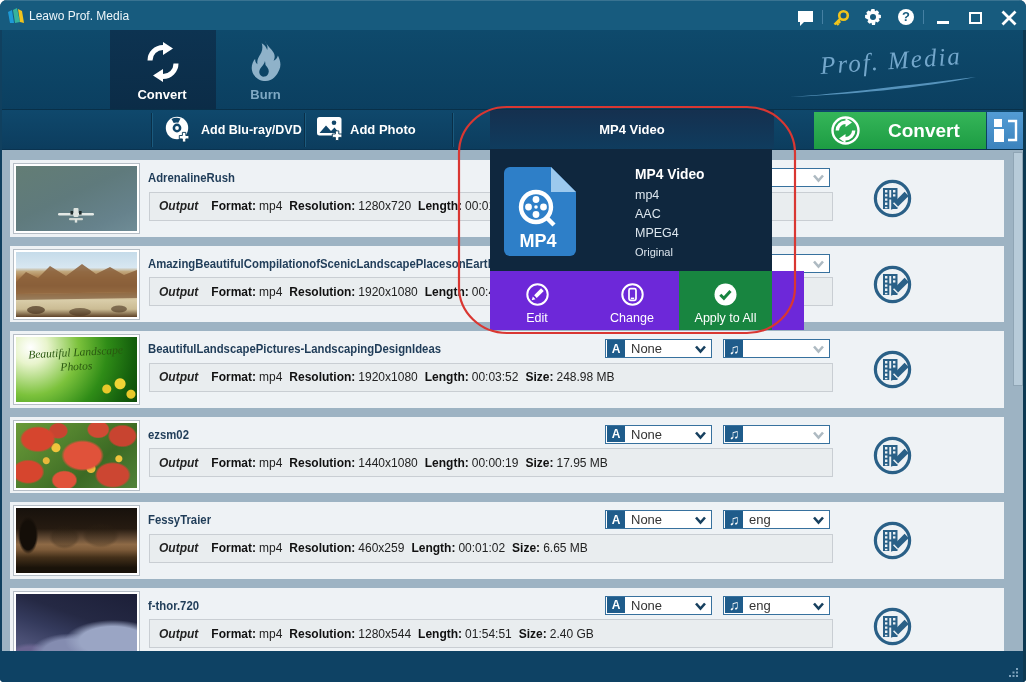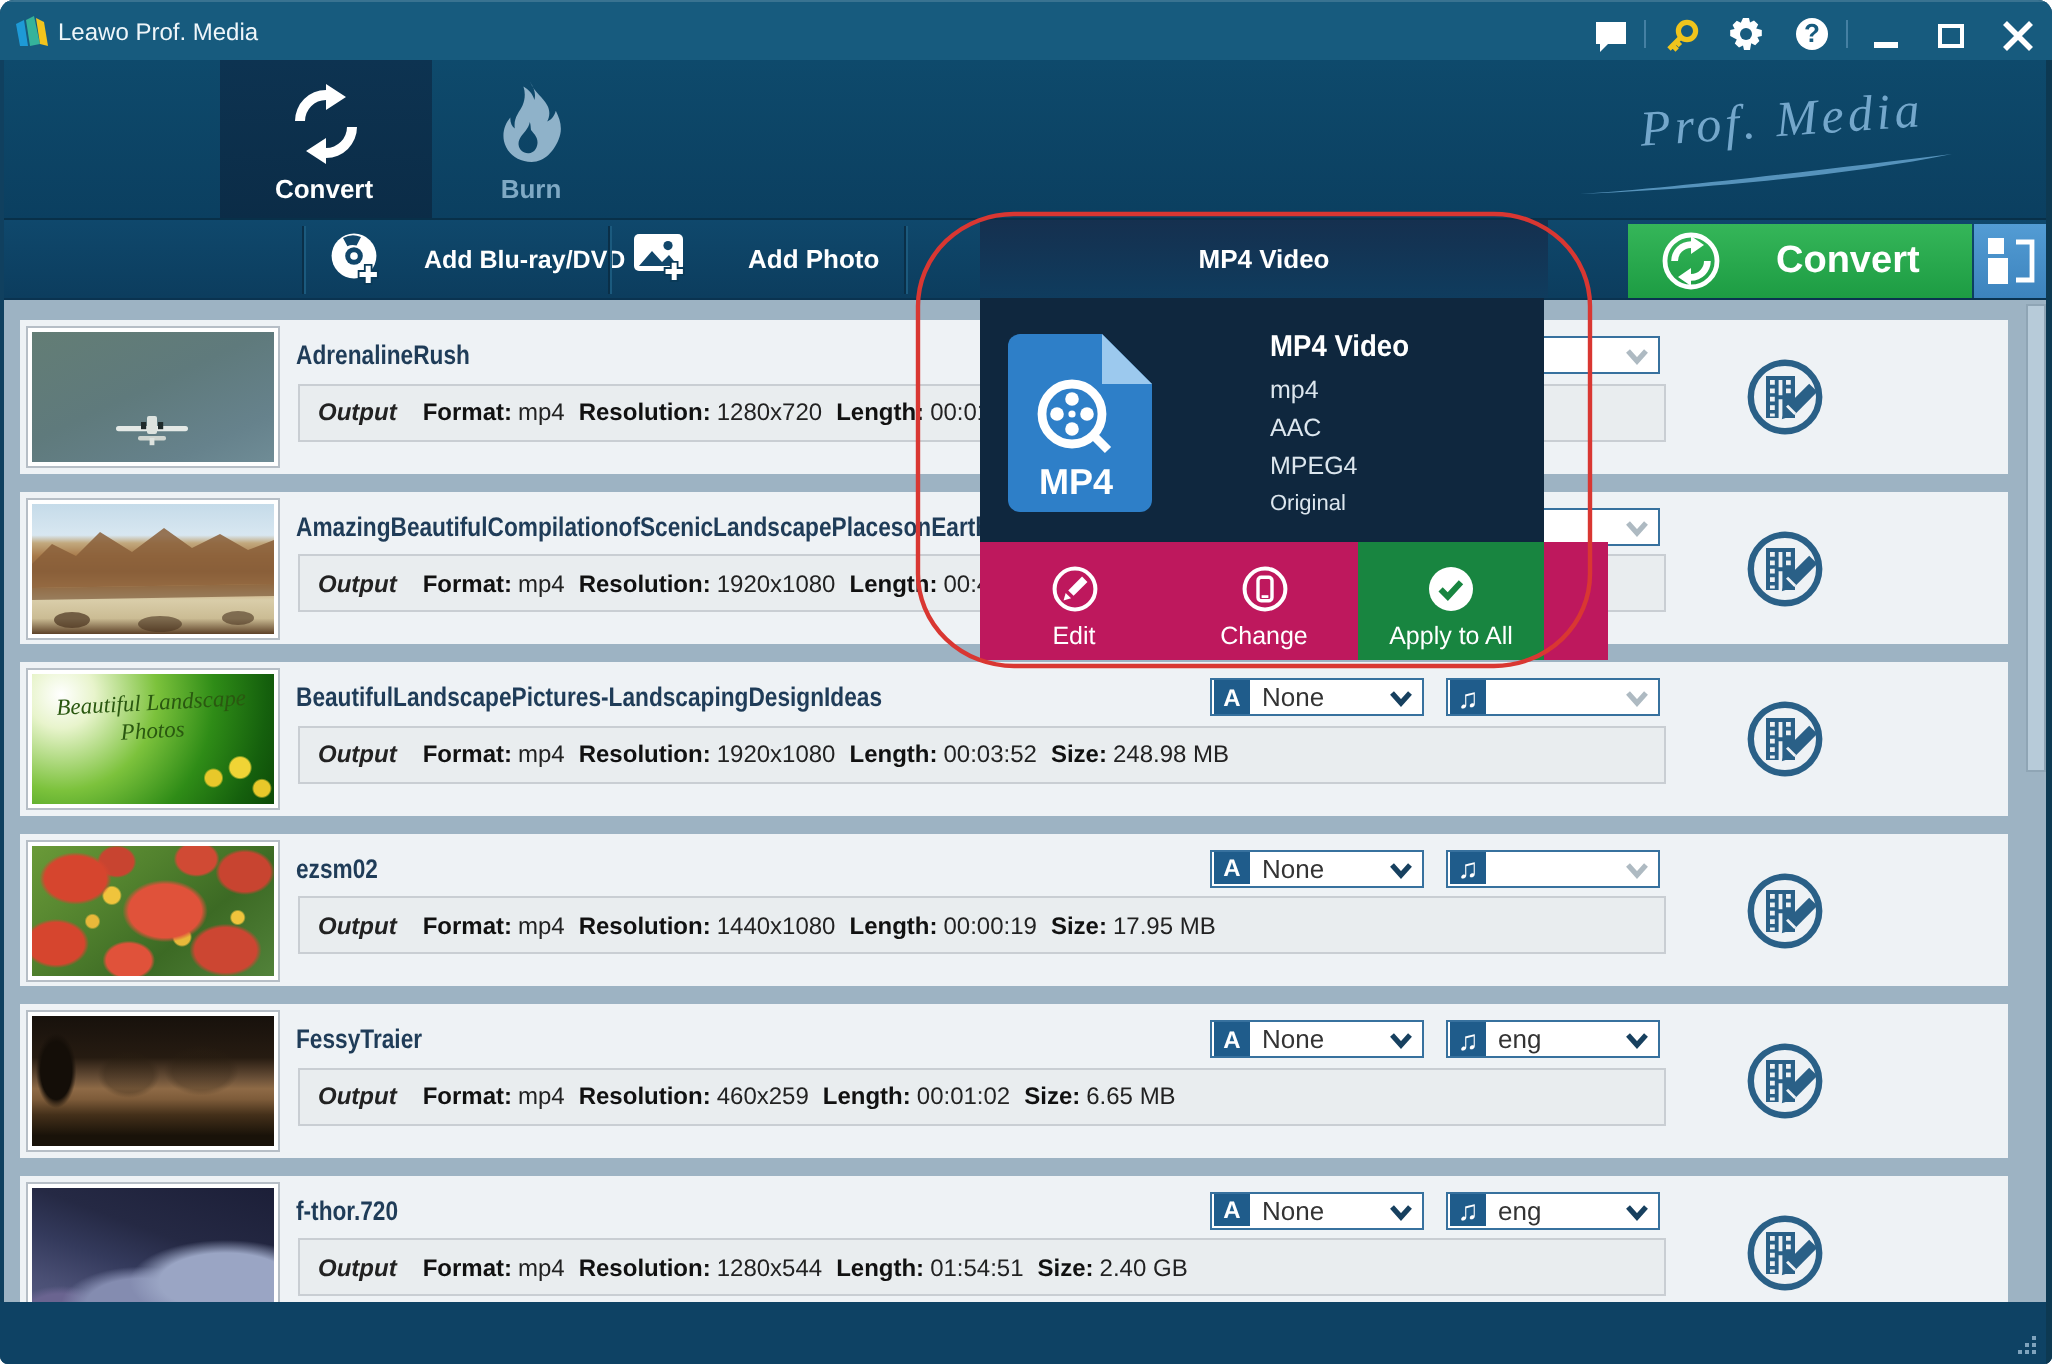--- a/index.html
+++ b/index.html
@@ -35,21 +35,21 @@
 .ob b{margin:0 3px 0 7px;color:#111}
 .dd{position:absolute;top:8px;width:107px;height:19px;background:#fff;border:1px solid #37719e;display:flex;align-items:center}
 .d1{left:595px}.d2{left:713px}
 .sq{width:18px;height:16.5px;background:#1f5c8b;color:#fff;font-size:12px;font-weight:bold;margin-left:1px;display:flex;align-items:center;justify-content:center;flex:none}
 .dv{font-size:13px;color:#333;margin-left:6px}
 .ch{position:absolute;right:4px;top:4px}
 .eb{position:absolute;left:862px;top:18px;width:41px;height:41px}
 
 #pop{position:absolute;left:490px;top:149px;width:282px;height:181px}
 #popb{position:absolute;left:0;top:0;width:282px;height:122px;background:#0f273e}
-#popg{position:absolute;left:0;top:122px;width:314px;height:59px;background:#be185d}
+#popg{position:absolute;left:0;top:122px;width:314px;height:59px;background:#6d28d9}
 #popga{position:absolute;left:189px;top:0;width:93px;height:59px;background:#188540}
 .gi{position:absolute;top:12px;width:100%;display:flex;justify-content:center}
 .gl{position:absolute;top:40px;width:100%;text-align:center;color:#fff;font-size:12.5px}
 #stbar{position:absolute;left:0px;top:651px;width:1026px;height:31px;background:#0e4264}
 </style></head><body>
 <div id="win">
 <div id="tbar">
 <svg class="abs" style="left:8px;top:8px" width="22" height="15" viewBox="0 0 22 15">
 <polygon points="0,4 4,2 6,15 2,15" fill="#1e9ad6"></polygon>
 <polygon points="5,2 9,0 12,14 7,15" fill="#35b39b"></polygon>
@@ -99,31 +99,31 @@
 <div id="tool">
 <div class="tsp" style="left:149px"></div>
 <div class="tbt" style="left:163px">
 <svg width="28" height="28" viewBox="0 0 28 28">
           <circle cx="12" cy="12" r="11.2" fill="#fff"></circle>
           <circle cx="12" cy="12" r="4.4" fill="#11466a"></circle>
           <circle cx="12" cy="12" r="1.9" fill="#fff"></circle>
           <path d="M6.5 3 a10.5 10.5 0 0 1 9 -0.5 l-2.2 4.3 a6 6 0 0 0 -4.6 0.3z" fill="#11466a"></path>
           <path fill="#fff" stroke="#0a3a58" stroke-width="0.9" d="M17.4 16.4 h3.4 v3.1 h3.1 v3.4 h-3.1 v3.1 h-3.4 v-3.1 h-3.1 v-3.4 h3.1z"></path>
         </svg>
-<span style="margin-left:19px;font-size:12.5px">Add Blu-ray/DVD</span>
+<span style="margin-left:8px;font-size:12.5px">Add Blu-ray/DVD</span>
       </div>
 <div class="tsp" style="left:302px"></div>
 <div class="tbt" style="left:315px">
 <svg width="29" height="25" viewBox="0 0 29 25">
           <rect x="0" y="0" width="24.5" height="18.5" rx="2.5" fill="#fff"></rect>
           <path d="M2.5 16 l6.5-7.5 5 5.5 3.5-3.5 4.5 5.5z" fill="#11466a"></path>
           <circle cx="17" cy="5.8" r="2.3" fill="#11466a"></circle>
           <path fill="#fff" stroke="#0a3a58" stroke-width="0.9" d="M18.4 13.9 h3.4 v3.1 h3.1 v3.4 h-3.1 v3.1 h-3.4 v-3.1 h-3.1 v-3.4 h3.1z"></path>
         </svg>
-<span style="margin-left:28px">Add Photo</span>
+<span style="margin-left:4px">Add Photo</span>
       </div>
 <div class="tsp" style="left:450px"></div>
 <div id="mp4hd">MP4 Video</div>
 <div id="cvbtn">
 <svg style="margin-left:17px" width="29" height="29" viewBox="0 0 29 29">
           <circle cx="14.5" cy="14.5" r="13" fill="none" stroke="#fff" stroke-width="2.4"></circle>
           <path fill="#fff" d="M14.5 8 A6.5 6.5 0 0 0 8 14.5 L4.6 14.5 A9.9 9.9 0 0 1 14.5 4.6z M14.5 8 v-6 l6.5 4.5 -6.5 4.5z"></path>
           <path fill="#fff" d="M14.5 21 A6.5 6.5 0 0 0 21 14.5 L24.4 14.5 A9.9 9.9 0 0 1 14.5 24.4z M14.5 21 v6 l-6.5-4.5 6.5-4.5z"></path>
         </svg>
 <span>Convert</span>

